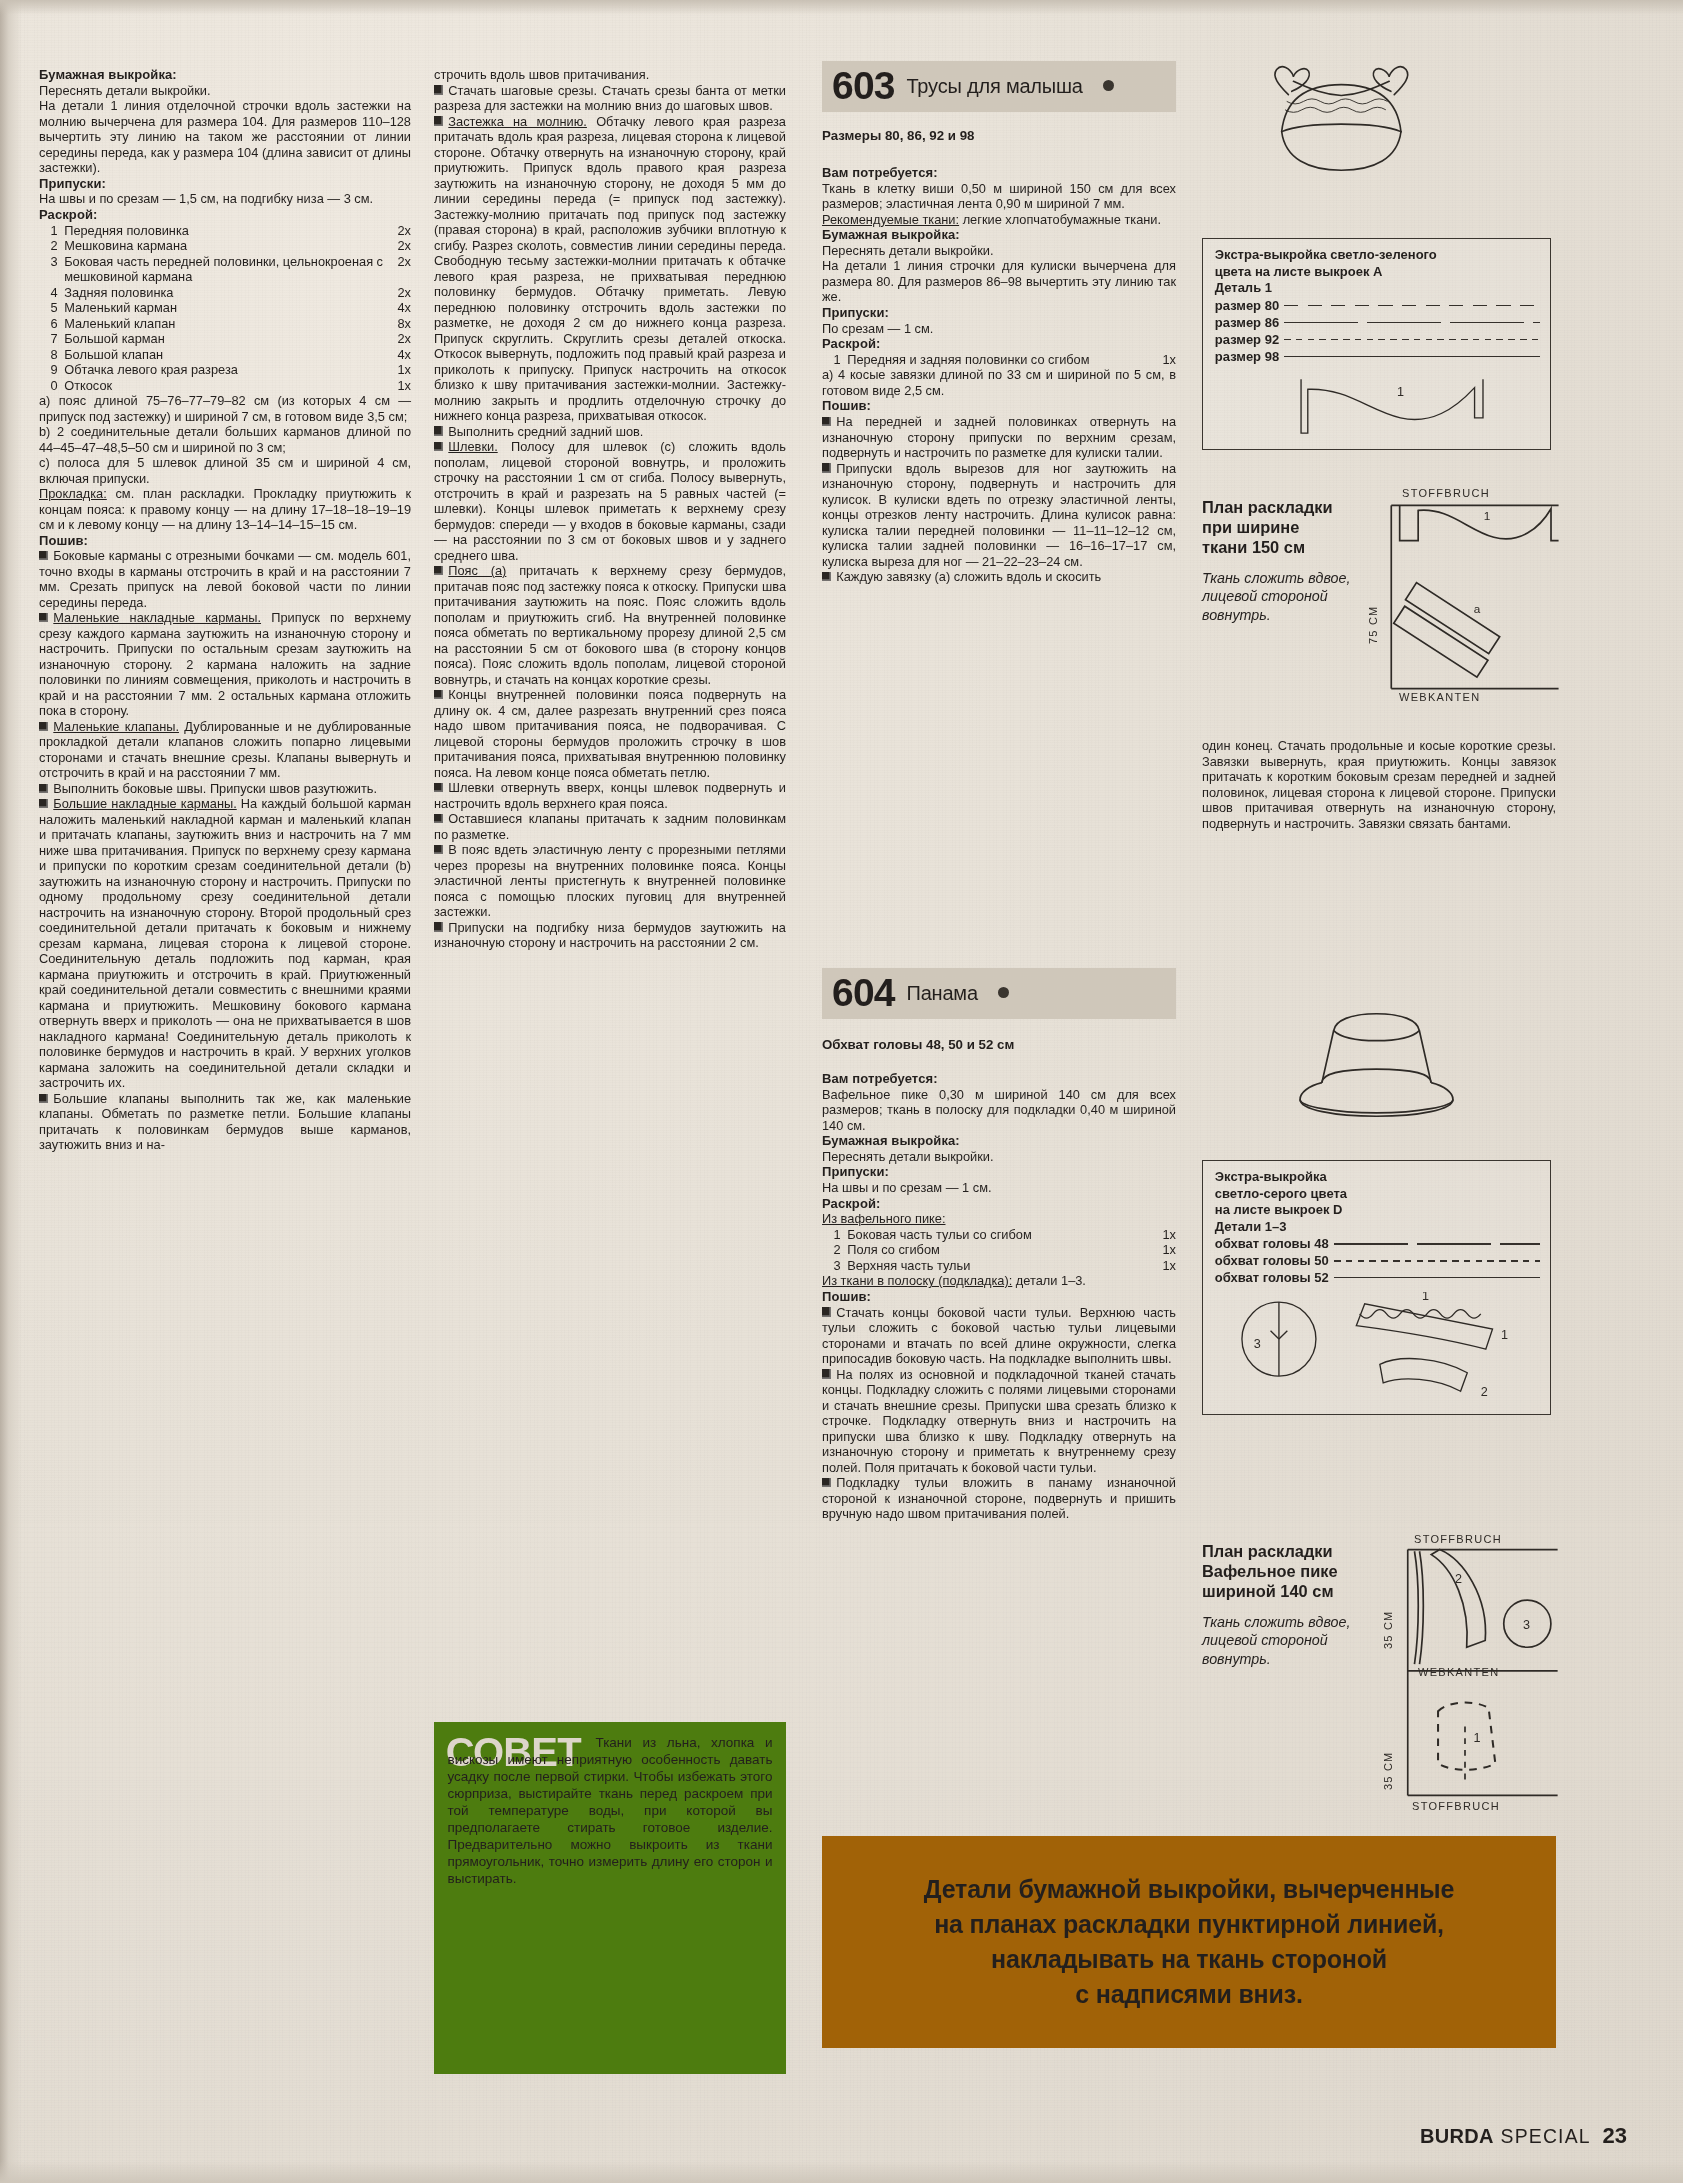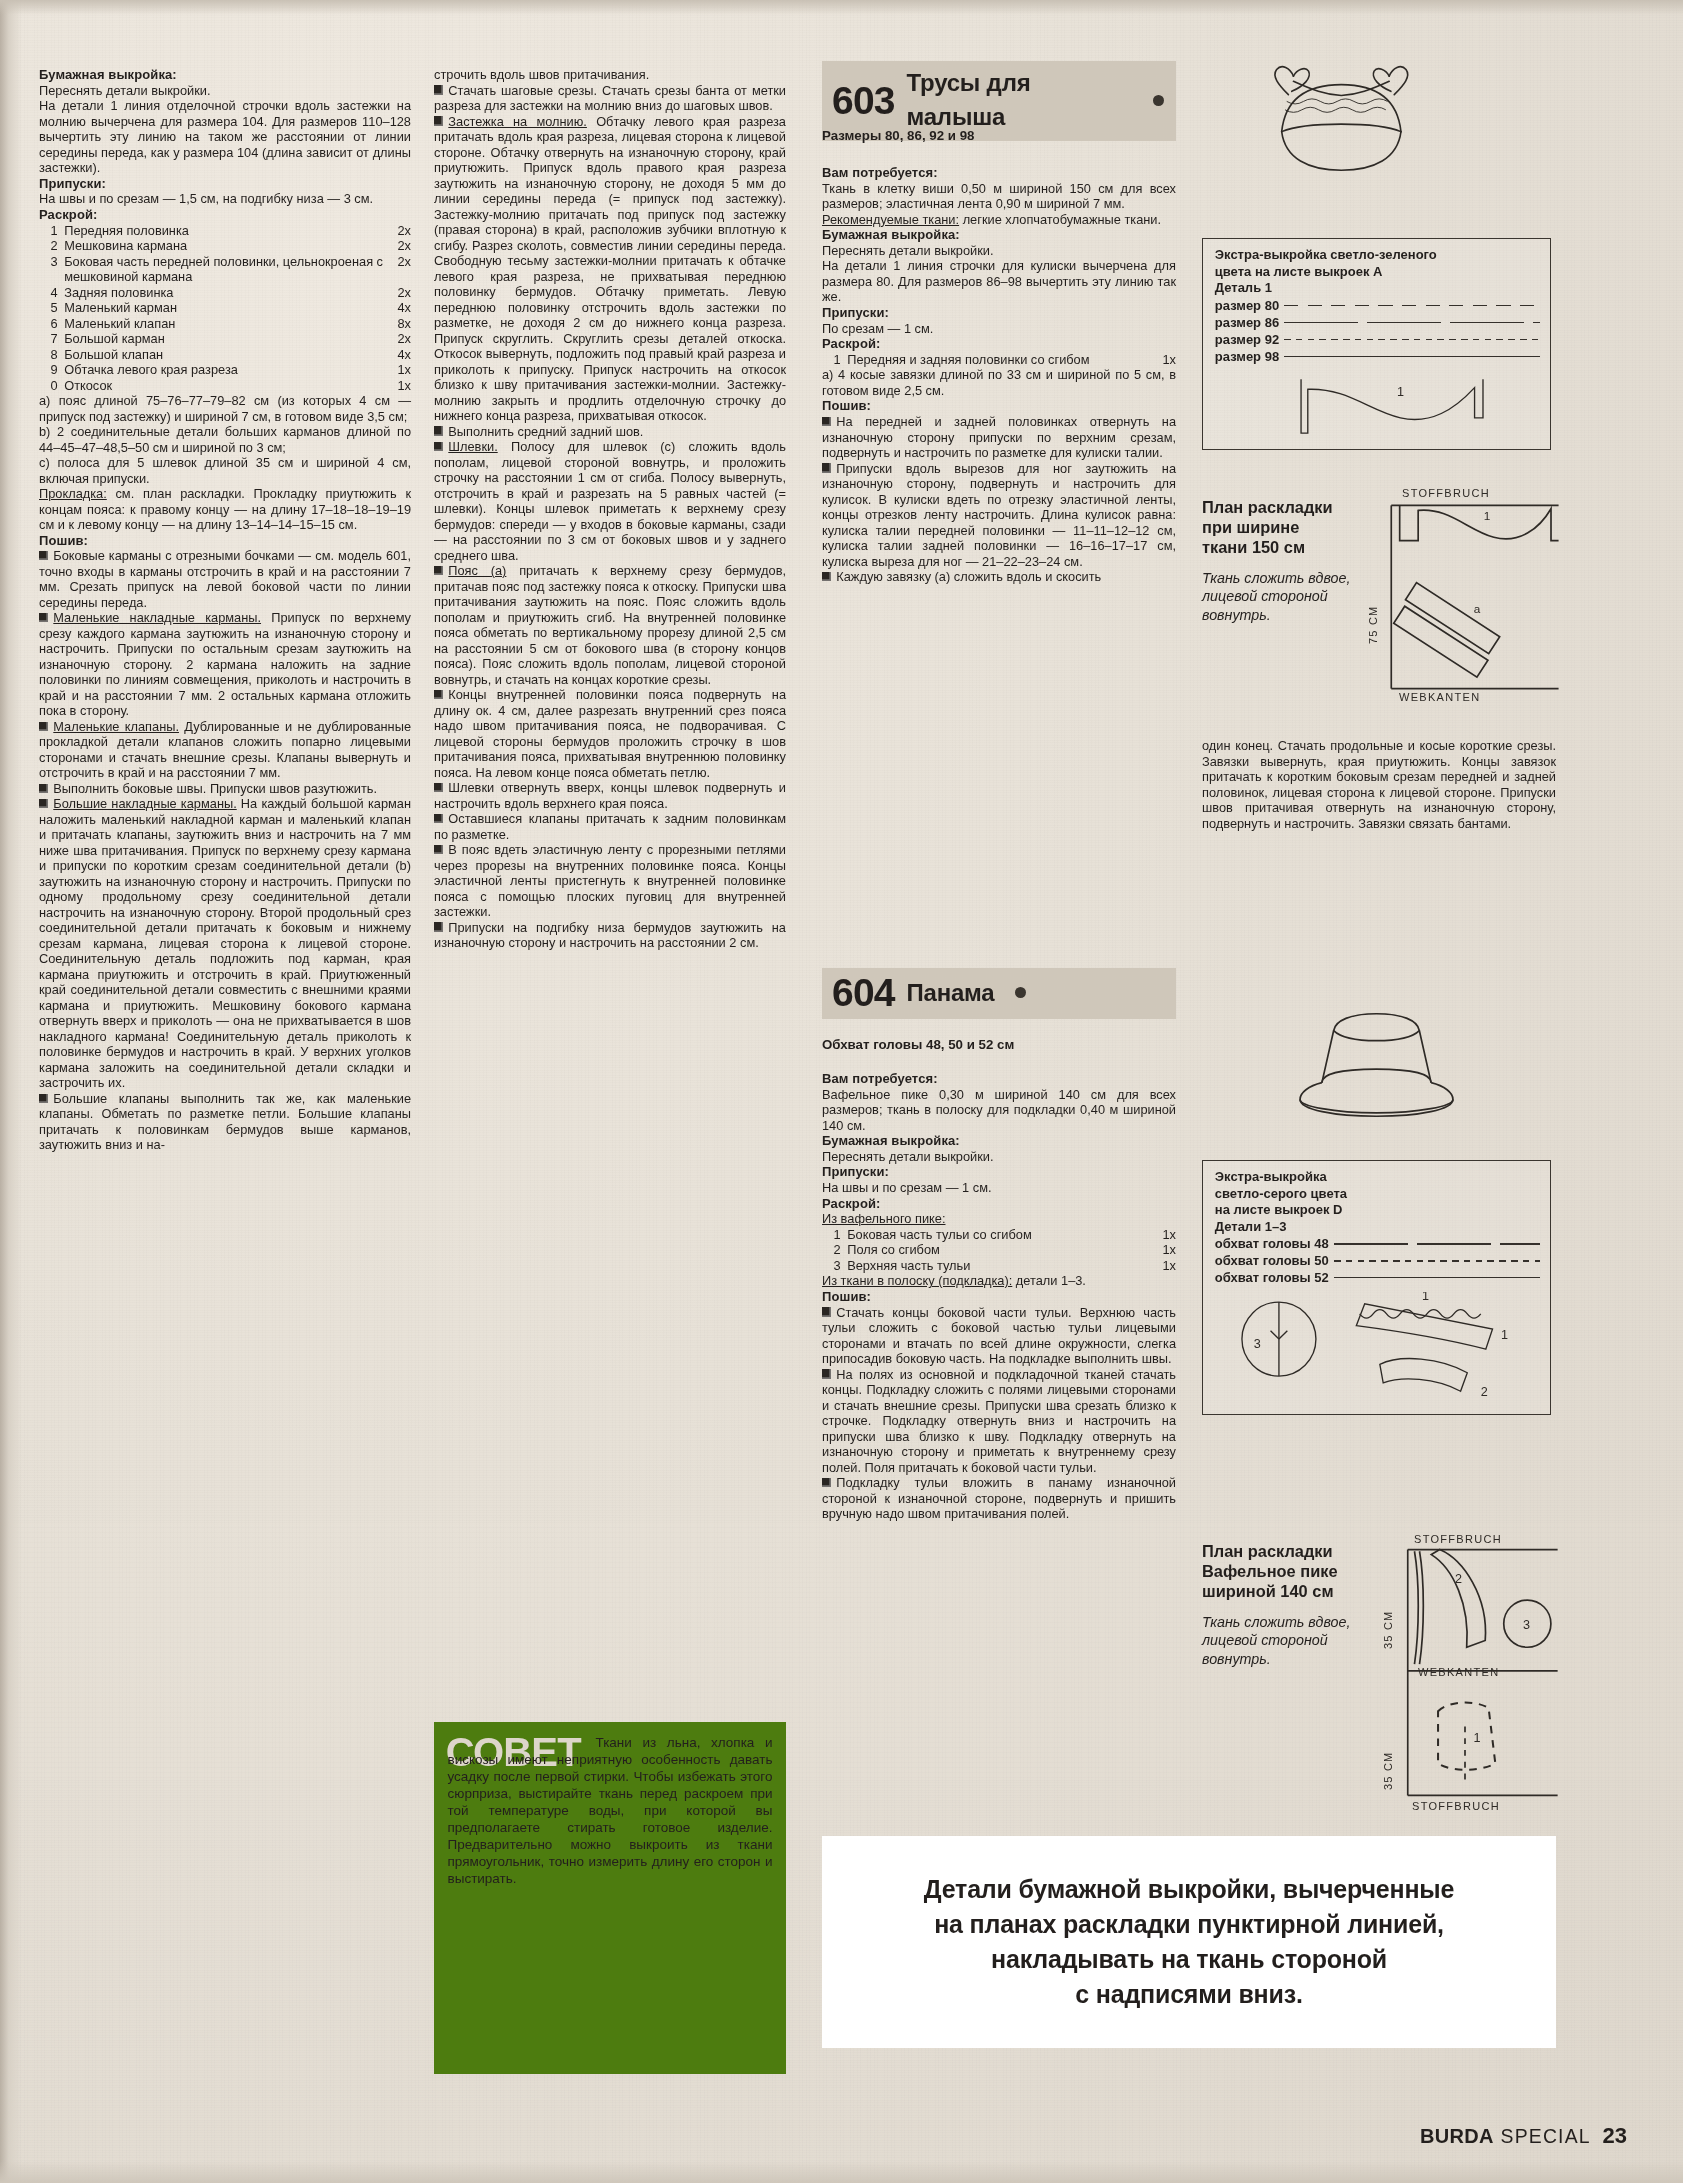--- a/index.html
+++ b/index.html
@@ -49,21 +49,21 @@
 
   
   .bul{display:inline-block;width:9.3px;height:9.3px;background:#2a2622;
        margin-right:5px;position:relative;top:0px;
        box-shadow:inset -1.7px -1.7px 0 rgba(255,255,255,.35);}
 
   
   .model-head{position:absolute;display:flex;align-items:center;gap:11.8px;
     background:#cfc7ba;padding:5px 11.8px 6.7px 10px;}
   .model-num{font-size:39px;font-weight:bold;letter-spacing:-0.8px;line-height:39px;}
-  .model-name{font-size:24px;line-height:34px;font-weight:bold;letter-spacing:-0.2px;}
+  .model-name{font-size:20px;line-height:34px;font-weight:normal;letter-spacing:-0.2px;}
   .dot{display:inline-block;width:11px;height:11px;border-radius:50%;background:#3a352f;
        margin-left:8.4px;vertical-align:middle;}
 
   .model-sizes{position:absolute;font-size:13.3px;font-weight:bold;}
 
   
   .pbox{position:absolute;border:1.7px solid #3a352f;background:rgba(255,255,255,0.10);}
   .pbox .inner{padding:8.4px 10px 6.7px 11.8px;}
   .pbox b{font-size:13px;line-height:16.5px;display:block;font-weight:bold;}
   .sizerow{display:flex;align-items:center;font-size:13px;line-height:17px;font-weight:bold;}
@@ -86,21 +86,21 @@
 
   
   .sovet{position:absolute;background:#4d7c0f;}
   .sovet .word{position:absolute;left:11.8px;top:10px;font-size:40px;font-weight:bold;
     color:#ddd6ca;letter-spacing:-0.8px;line-height:40px;}
   .sovet .body{position:relative;padding:11.8px 13.5px 11.8px 13.5px;font-size:13.5px;line-height:17px;
     text-align:justify;}
   .sovet .body .indent{display:inline-block;width:148px;height:0.8px;}
 
   
-  .banner{position:absolute;background:#ffffff;display:flex;align-items:center;
+  .banner{position:absolute;background:#a16207;display:flex;align-items:center;
     justify-content:center;text-align:center;}
   .banner span{font-size:25px;line-height:35px;font-weight:bold;letter-spacing:-0.2px;}
 
   
   .footer{position:absolute;right:57px;bottom:34px;display:flex;align-items:baseline;gap:6.7px;}
   .footer .b{font-size:20px;font-weight:bold;letter-spacing:0.3px;}
   .footer .s{font-size:19.4px;letter-spacing:1.2px;}
   .footer .p{font-size:22px;font-weight:bold;margin-left:5px;}
 
   svg{display:block;}

